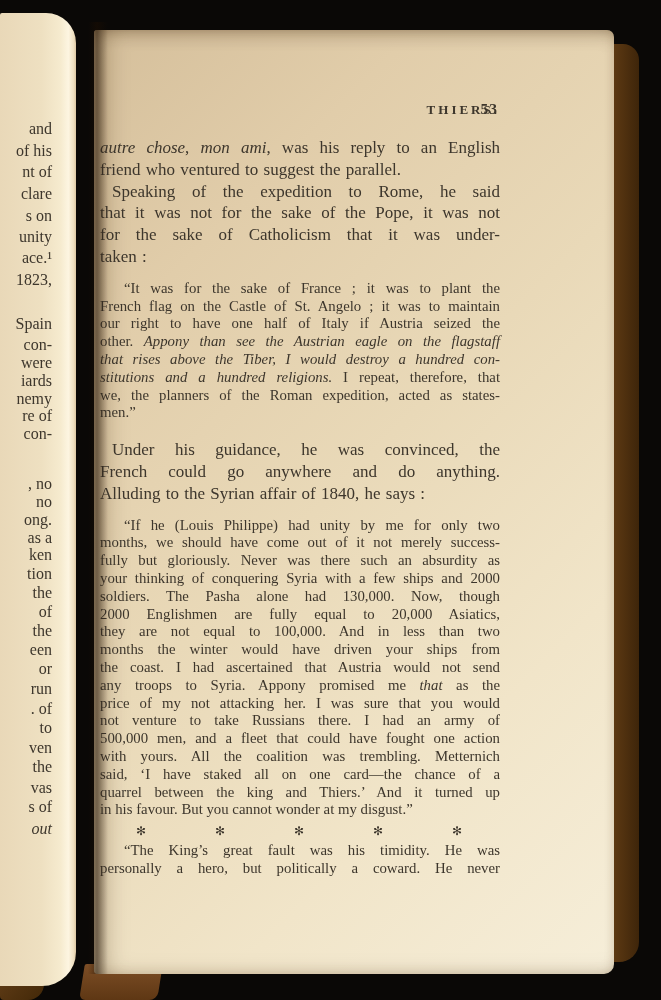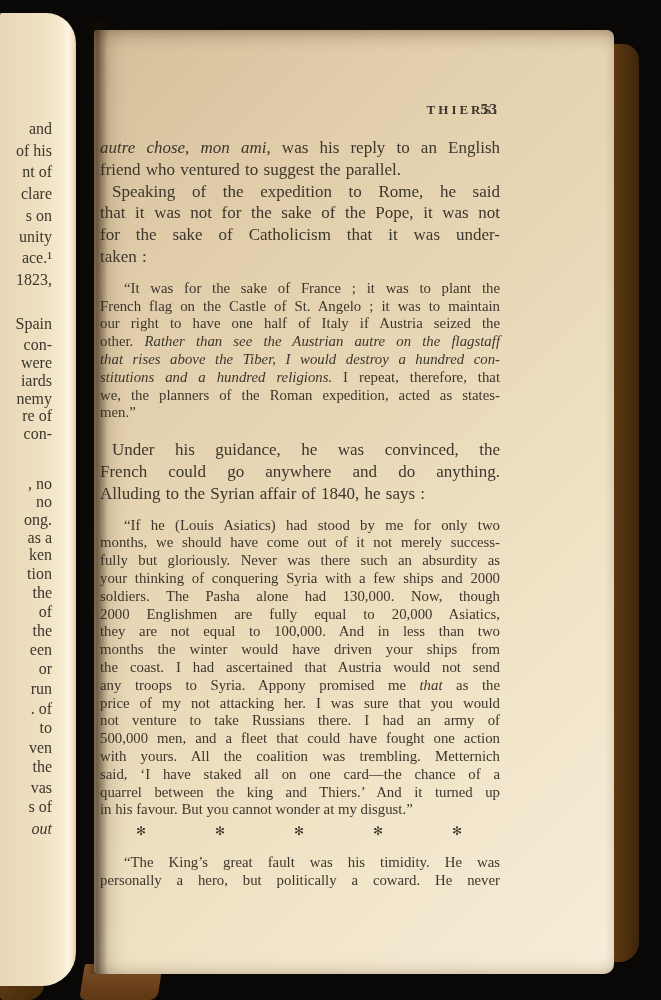--- a/index.html
+++ b/index.html
@@ -40,21 +40,21 @@
   .para.quote{font-size:14.8px;line-height:17.8px;}
   .para.body + .para.quote{margin-top:12px;}
   .para.quote + .para.body{margin-top:17px;}
   .line{text-align:justify;text-align-last:justify;}
   .line.last{text-align-last:left;}
   .line.indent{padding-left:12px;}
   .para.quote .line.indent{padding-left:24px;}
   .it{font-style:italic;}
   .para.stars{display:flex;justify-content:space-between;width:326px;margin:5px 0 0 36px;
            font-size:12px;line-height:14px;color:var(--ink,#3d362c);}
-  .para.stars + .para.quote{margin-top:16px;}
+  .para.stars + .para.quote{margin-top:4px;}
 </style>
 </head>
 <body>
 
 <div class="stage">
   <div class="leather"></div>
   <div class="leather-corner"></div>
   <div class="ribbon"></div>
 
   <div class="main-page">
@@ -70,33 +70,33 @@
         <div class="para body">
           <div class="line indent"><span>Speaking of the expedition to Rome, he said</span></div>
           <div class="line"><span>that it was not for the sake of the Pope, it was not</span></div>
           <div class="line"><span>for the sake of Catholicism that it was under-</span></div>
           <div class="line last"><span>taken :</span></div>
         </div>
         <div class="para quote">
           <div class="line indent"><span>“It was for the sake of France ; it was to plant the</span></div>
           <div class="line"><span>French flag on the Castle of St. Angelo ; it was to maintain</span></div>
           <div class="line"><span>our right to have one half of Italy if Austria seized the</span></div>
-          <div class="line"><span>other. </span><span class="it">Rather than see the Austrian autre on the flagstaff</span></div>
+          <div class="line"><span>other. </span><span class="it">Appony than see the Austrian eagle on the flagstaff</span></div>
           <div class="line"><span class="it">that rises above the Tiber, I would destroy a hundred con-</span></div>
           <div class="line"><span class="it">stitutions and a hundred religions.</span><span> I repeat, therefore, that</span></div>
           <div class="line"><span>we, the planners of the Roman expedition, acted as states-</span></div>
           <div class="line last"><span>men.”</span></div>
         </div>
         <div class="para body">
           <div class="line indent"><span>Under his guidance, he was convinced, the</span></div>
           <div class="line"><span>French could go anywhere and do anything.</span></div>
           <div class="line last"><span>Alluding to the Syrian affair of 1840, he says :</span></div>
         </div>
         <div class="para quote">
-          <div class="line indent"><span>“If he (Louis Asiatics) had stood by me for only two</span></div>
+          <div class="line indent"><span>“If he (Louis Philippe) had unity by me for only two</span></div>
           <div class="line"><span>months, we should have come out of it not merely success-</span></div>
           <div class="line"><span>fully but gloriously. Never was there such an absurdity as</span></div>
           <div class="line"><span>your thinking of conquering Syria with a few ships and 2000</span></div>
           <div class="line"><span>soldiers. The Pasha alone had 130,000. Now, though</span></div>
           <div class="line"><span>2000 Englishmen are fully equal to 20,000 Asiatics,</span></div>
           <div class="line"><span>they are not equal to 100,000. And in less than two</span></div>
           <div class="line"><span>months the winter would have driven your ships from</span></div>
           <div class="line"><span>the coast. I had ascertained that Austria would not send</span></div>
           <div class="line"><span>any troops to Syria. Appony promised me </span><span class="it">that</span><span> as the</span></div>
           <div class="line"><span>price of my not attacking her. I was sure that you would</span></div>

